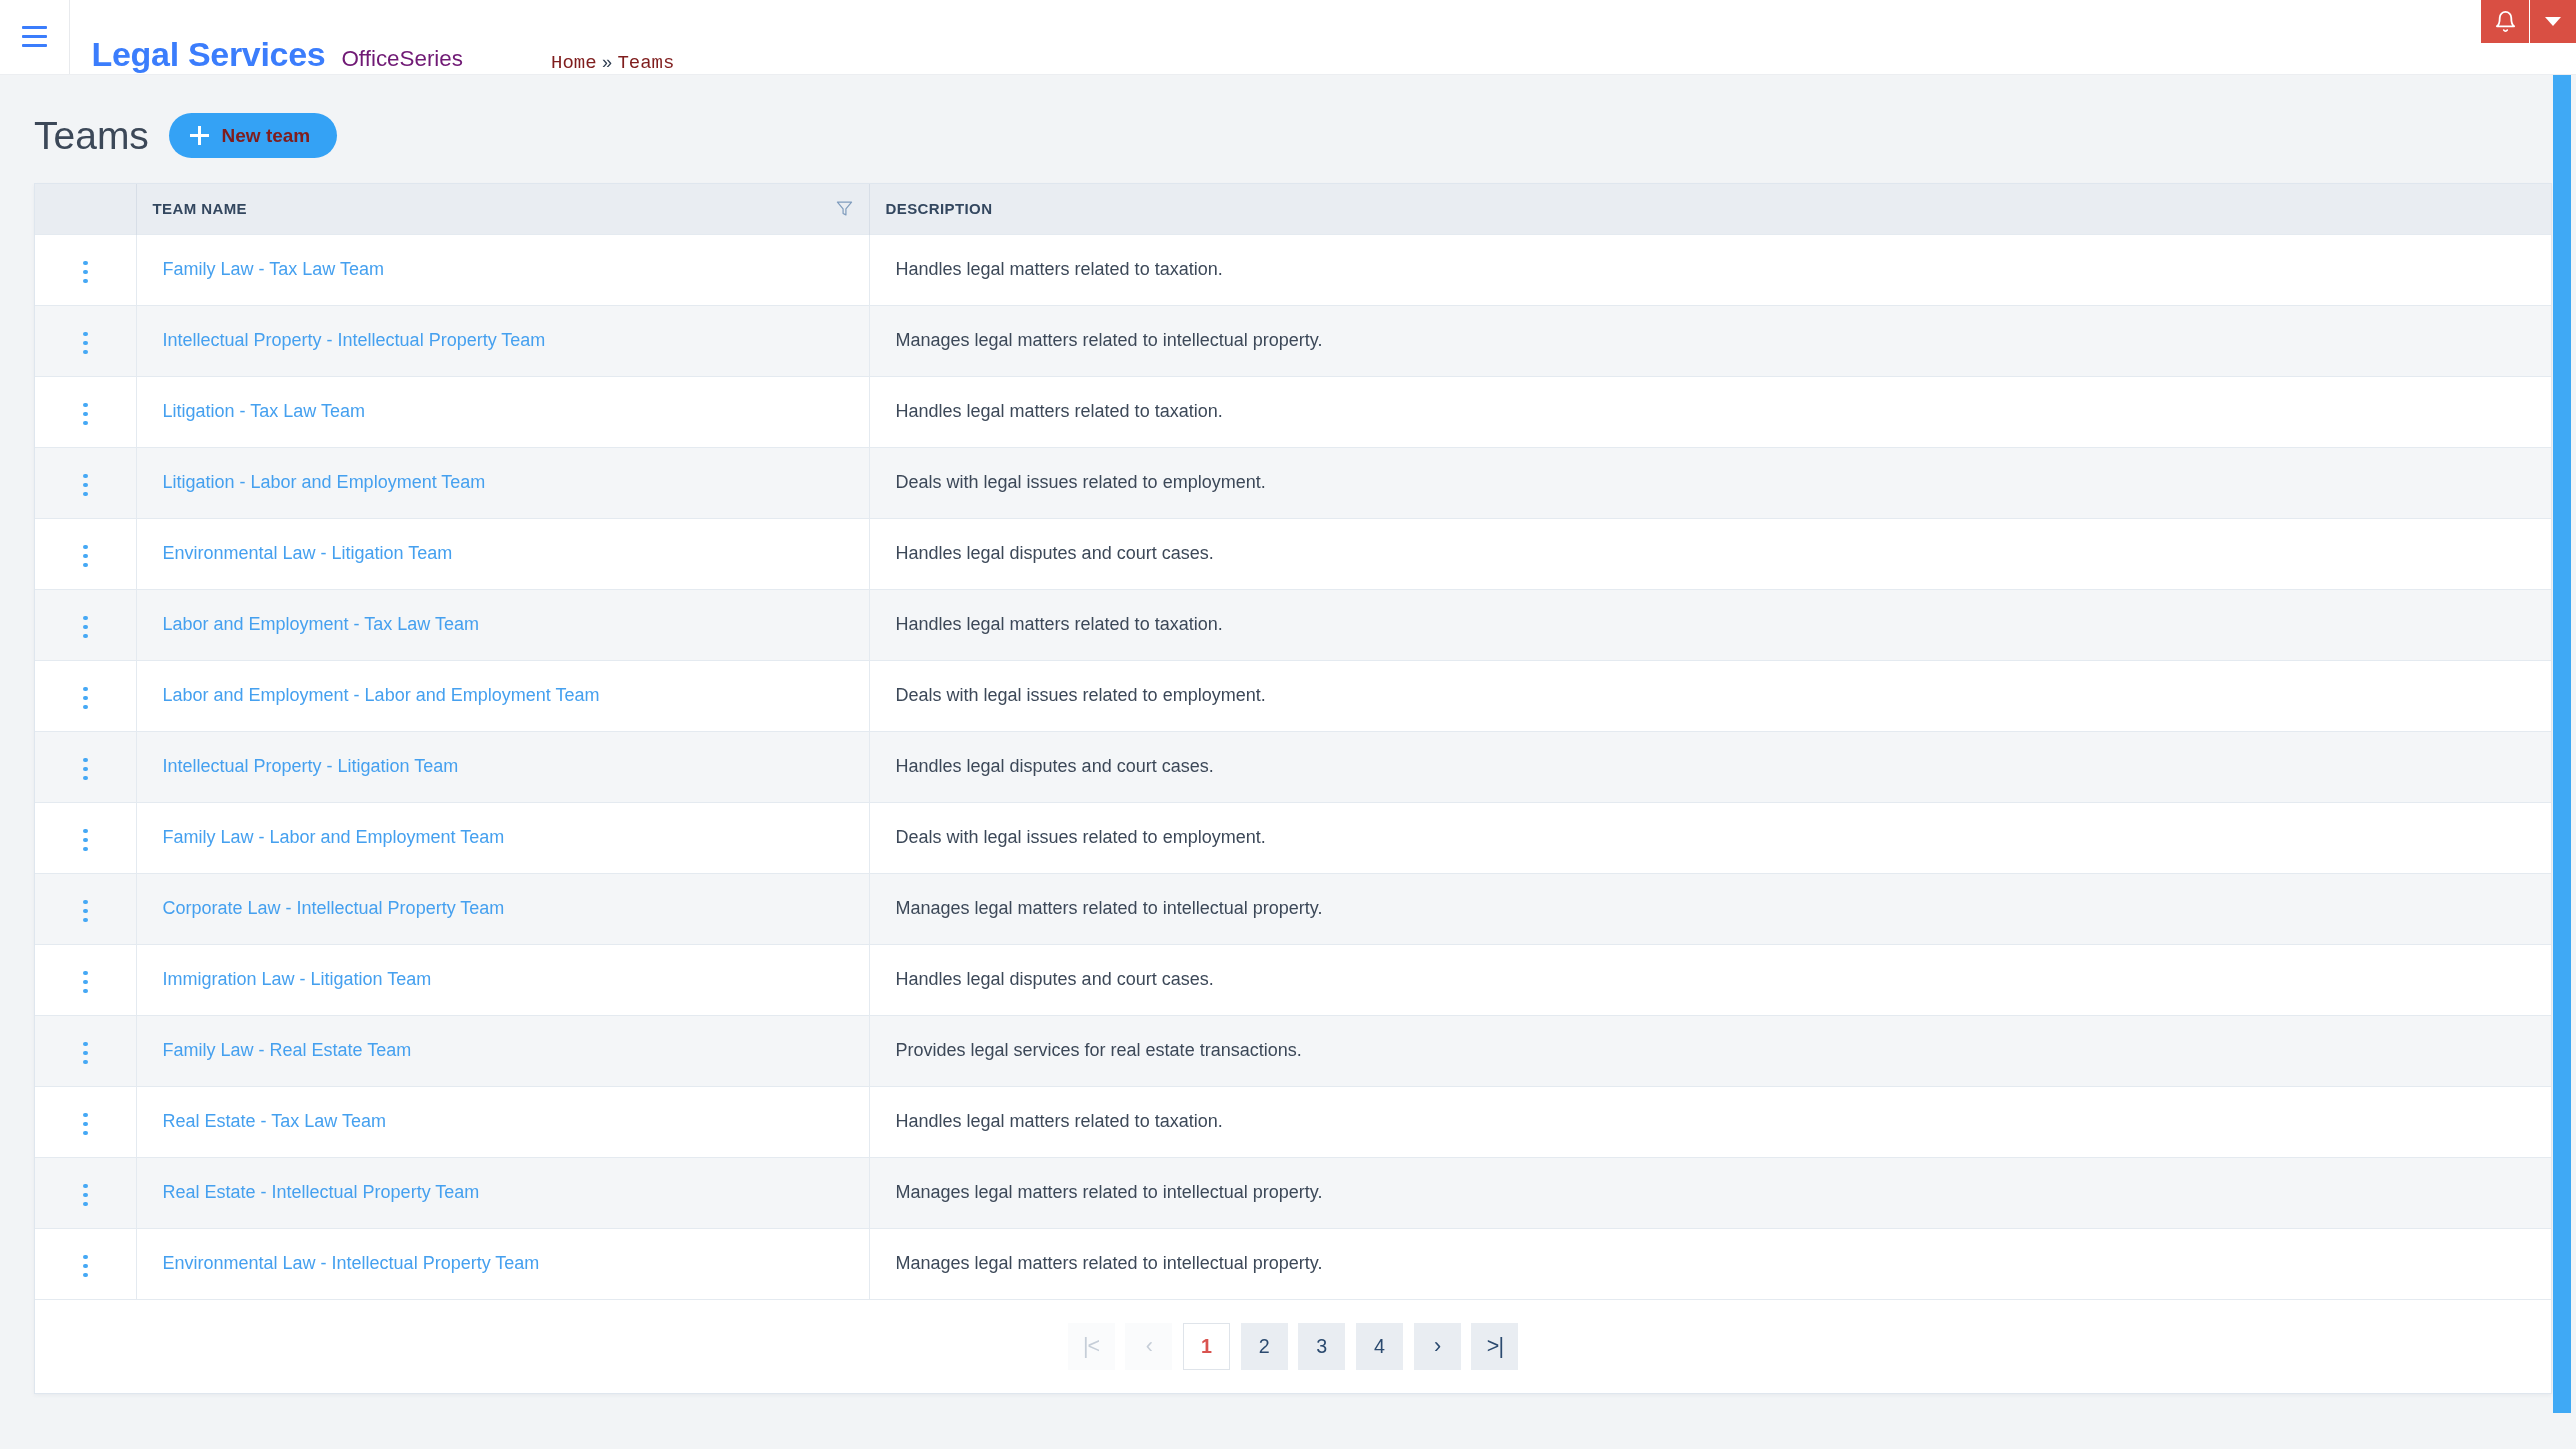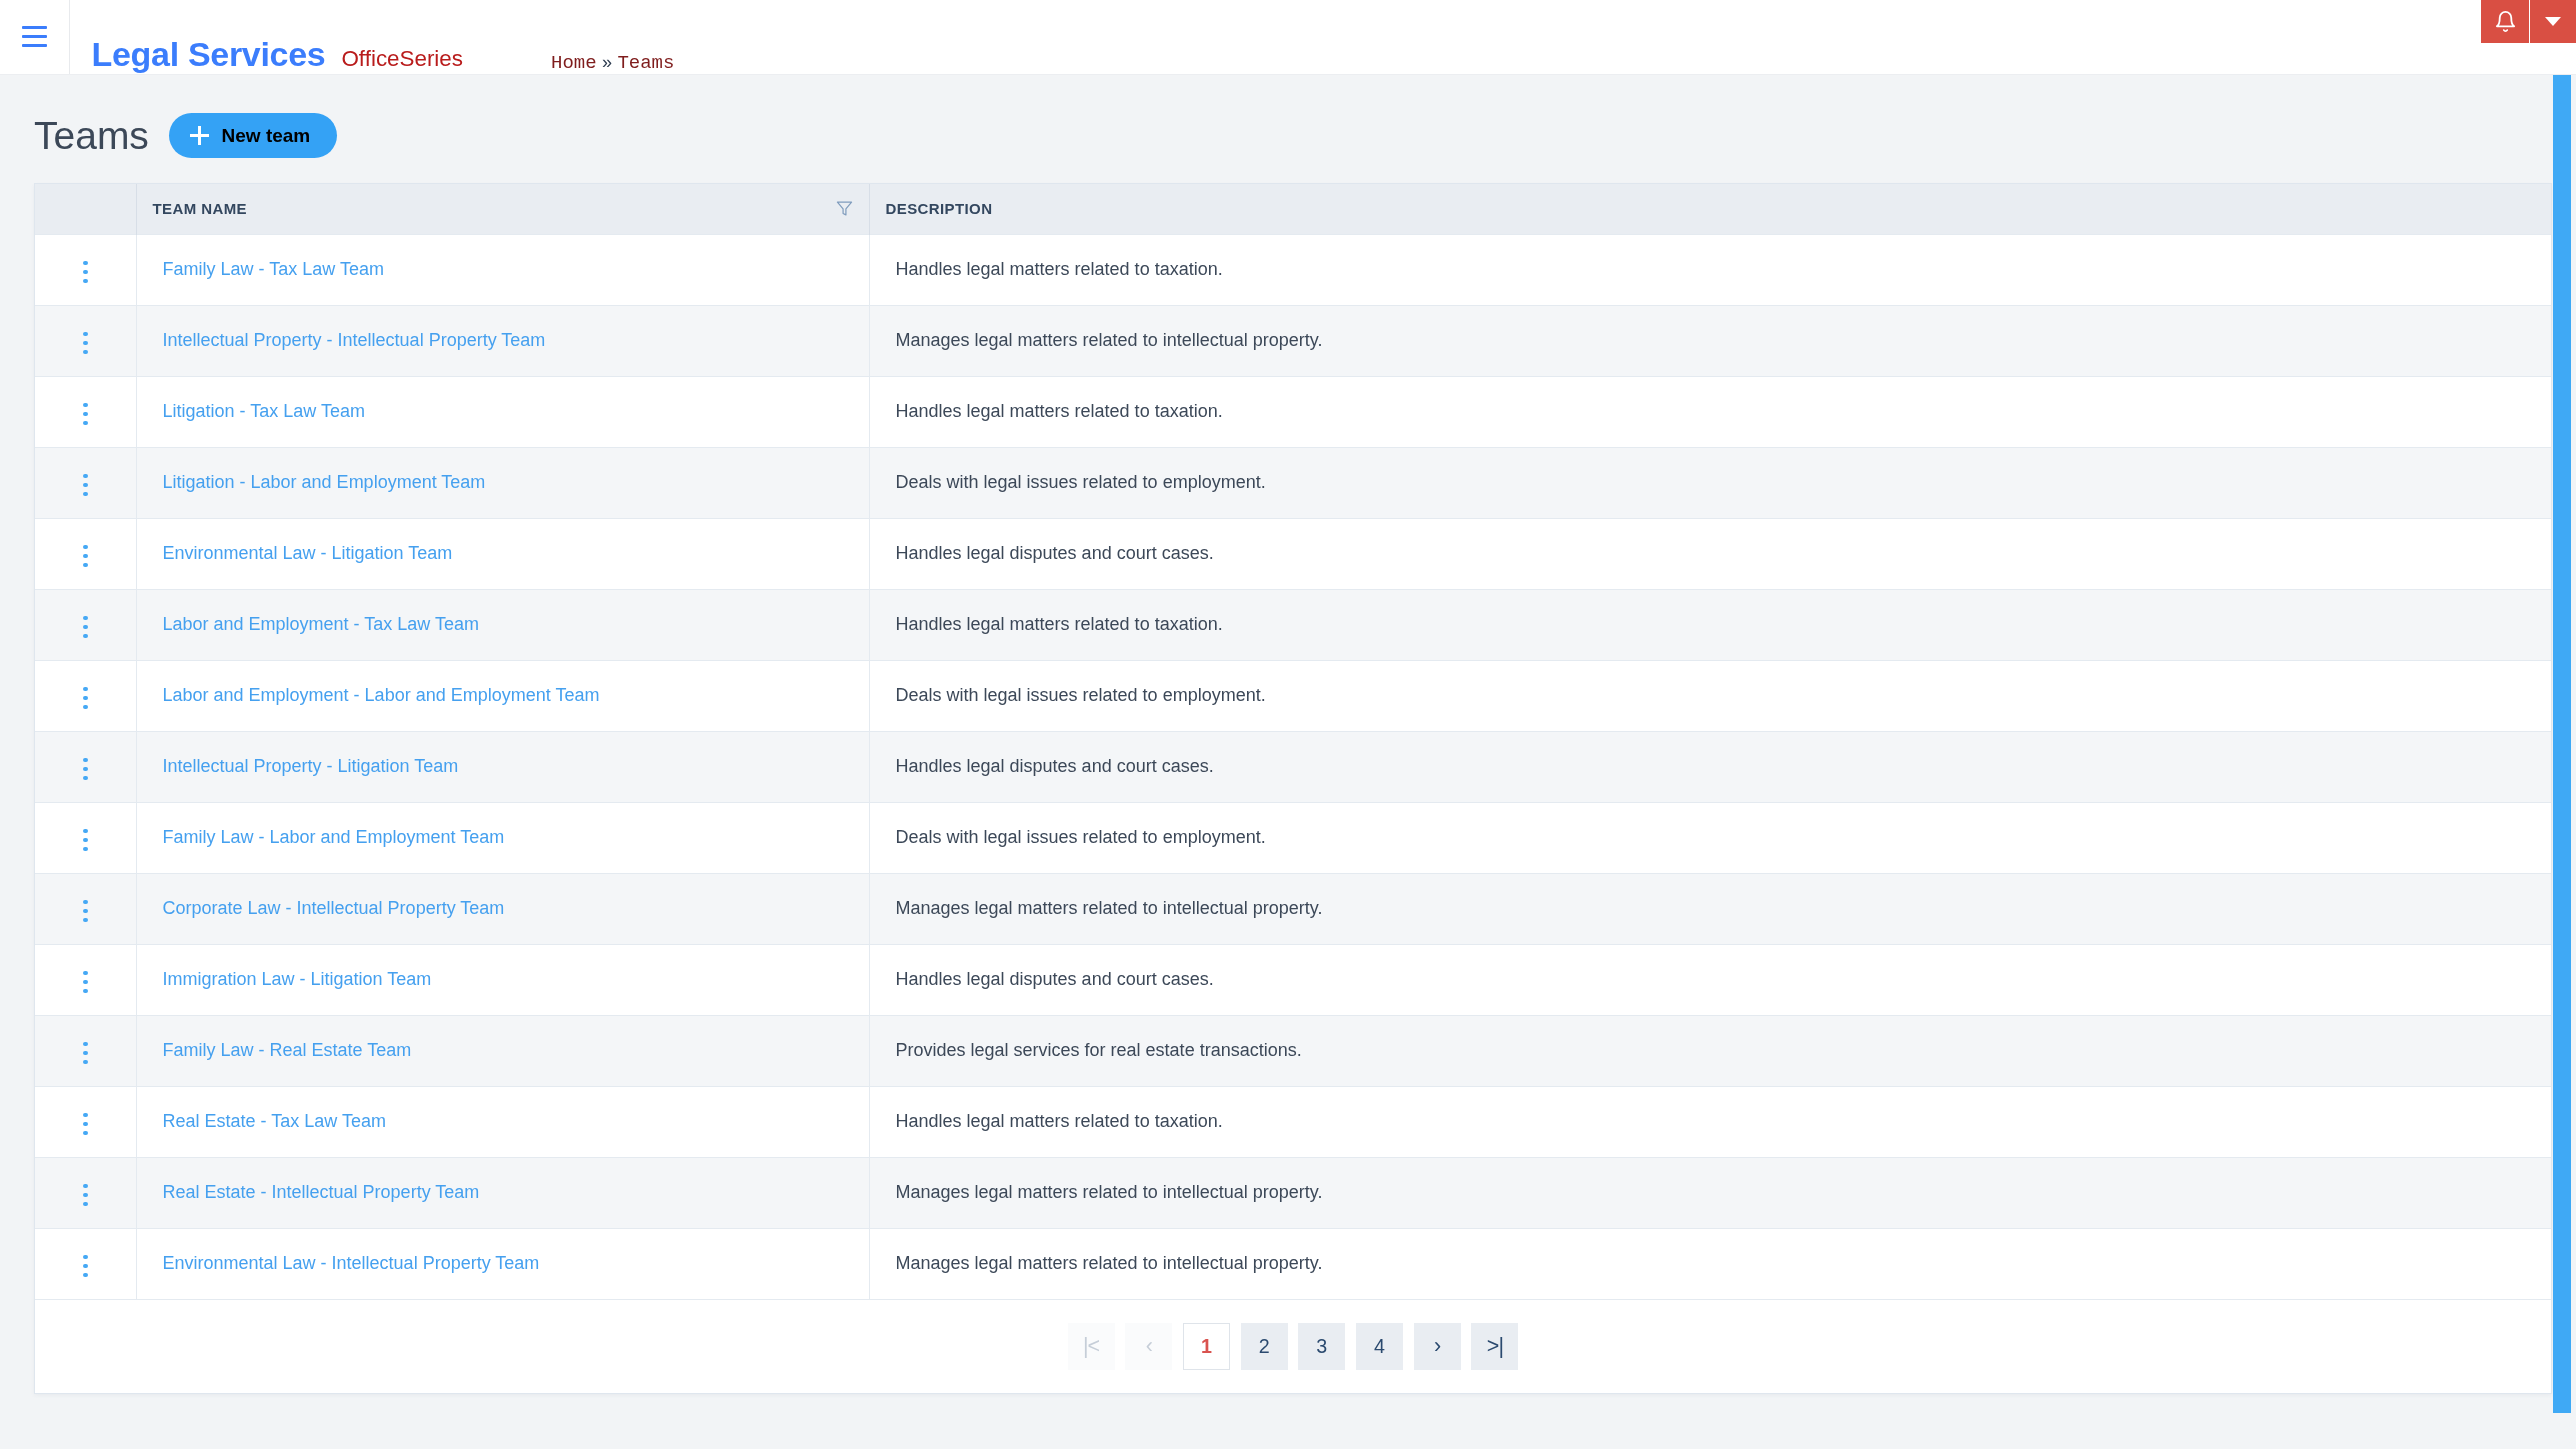--- a/index.html
+++ b/index.html
@@ -53,21 +53,21 @@
   }
   .brand {
     font-size: 34px;
     font-weight: bold;
     color: #3b7dfc;
     letter-spacing: -0.3px;
     white-space: nowrap;
   }
   .brand-sub {
     font-size: 22.4px;
-    color: #b91c1c;
+    color: #701a75;
     white-space: nowrap;
   }
 
   .breadcrumb {
     display: flex;
     align-items: baseline;
     gap: 5.4px;
     margin-left: 88px;
     font-size: 19px;
     white-space: nowrap;
@@ -140,21 +140,21 @@
     font-size: 39px;
     color: #3c4858;
     font-weight: normal;
     line-height: 1;
   }
   .new-btn {
     display: inline-flex;
     align-items: center;
     gap: 12.5px;
     background: #34a2f5;
-    color: #000000;
+    color: #7f1d1d;
     border: none;
     border-radius: 894px;
     padding: 11.6px 27px 11.6px 21.5px;
     font-size: 19px;
     font-weight: bold;
     font-family: "Liberation Sans", sans-serif;
     cursor: pointer;
     white-space: nowrap;
   }
   .plus-ic {

